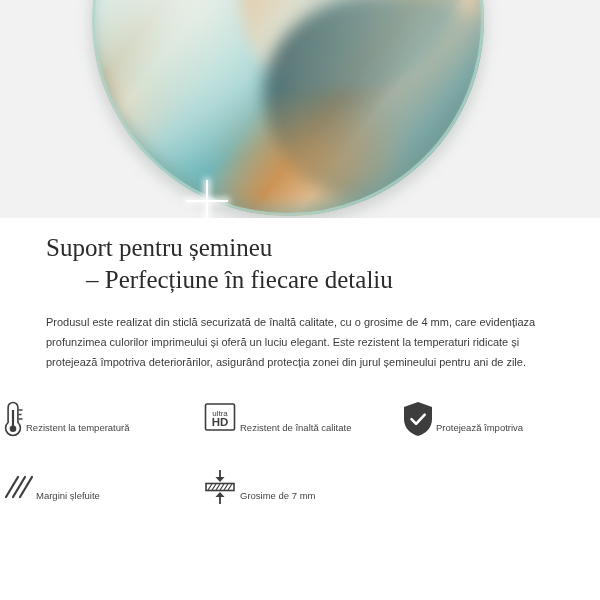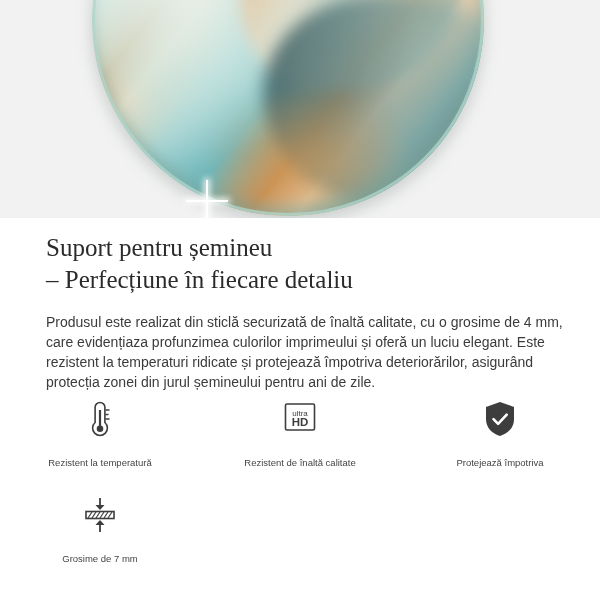--- a/index.html
+++ b/index.html
@@ -145,42 +145,43 @@
     margin: 14px 0 0 34px;
     width: 520px;
     font-family: "Liberation Serif", serif;
     font-size: 25px;
     line-height: 32px;
     color: #2b2b2b;
     font-weight: normal;
   }
   .headline .line2 {
     display: block;
+    margin-left: 40px;
   }
   .body-copy {
     margin: 16px 0 0 34px;
     width: 524px;
-    font-size: 14px;
+    font-size: 11px;
     line-height: 20px;
     color: #3b3b3b;
   }
 
   
   .features {
     position: absolute;
     top: 398px;
     left: 0;
     width: 600px;
     display: grid;
     grid-template-columns: repeat(3, 1fr);
     grid-row-gap: 26px;
   }
   .feature {
     display: flex;
-    flex-direction: column;
+    flex-direction: row;
     align-items: center;
     justify-content: flex-start;
   }
   .feature .icon-box {
     height: 42px;
     display: flex;
     align-items: center;
     justify-content: center;
   }
   .feature .caption {
@@ -245,20 +246,32 @@
     <div class="icon-box">
       <svg width="36" height="40" viewBox="0 0 36 40">
         <path d="M18 3 L32 8 v12c0 9-6.2 14.5-14 17-7.8-2.5-14-8-14-17V8z" fill="#3d3d3d"></path>
         <path d="M11.5 20.2 l4.6 4.6 8.6-9.2" fill="none" stroke="#ffffff" stroke-width="2.6" stroke-linecap="round" stroke-linejoin="round"></path>
       </svg>
     </div>
     <div class="caption">Protejează împotriva</div>
   </div>
 
 
+  <div class="feature">
+    <div class="icon-box">
+      <svg width="36" height="32" viewBox="0 0 36 32">
+        <g stroke="#3d3d3d" stroke-width="2.2" stroke-linecap="round">
+          <line x1="6" y1="26" x2="18" y2="6"></line>
+          <line x1="13" y1="26" x2="25" y2="6"></line>
+          <line x1="20" y1="26" x2="32" y2="6"></line>
+        </g>
+      </svg>
+    </div>
+    <div class="caption">Margini șlefuite</div>
+  </div>
 
   <div class="feature">
     <div class="icon-box">
       <svg width="40" height="38" viewBox="0 0 40 38">
         <line x1="20" y1="2" x2="20" y2="11" stroke="#3d3d3d" stroke-width="1.8"></line>
         <path d="M20 14 l-4.5 -5 h9 z" fill="#3d3d3d"></path>
         <rect x="6" y="15.5" width="28" height="7" fill="none" stroke="#3d3d3d" stroke-width="1.6"></rect>
         <g stroke="#3d3d3d" stroke-width="1.2">
           <line x1="8" y1="22" x2="12" y2="16"></line>
           <line x1="12" y1="22" x2="16" y2="16"></line>

